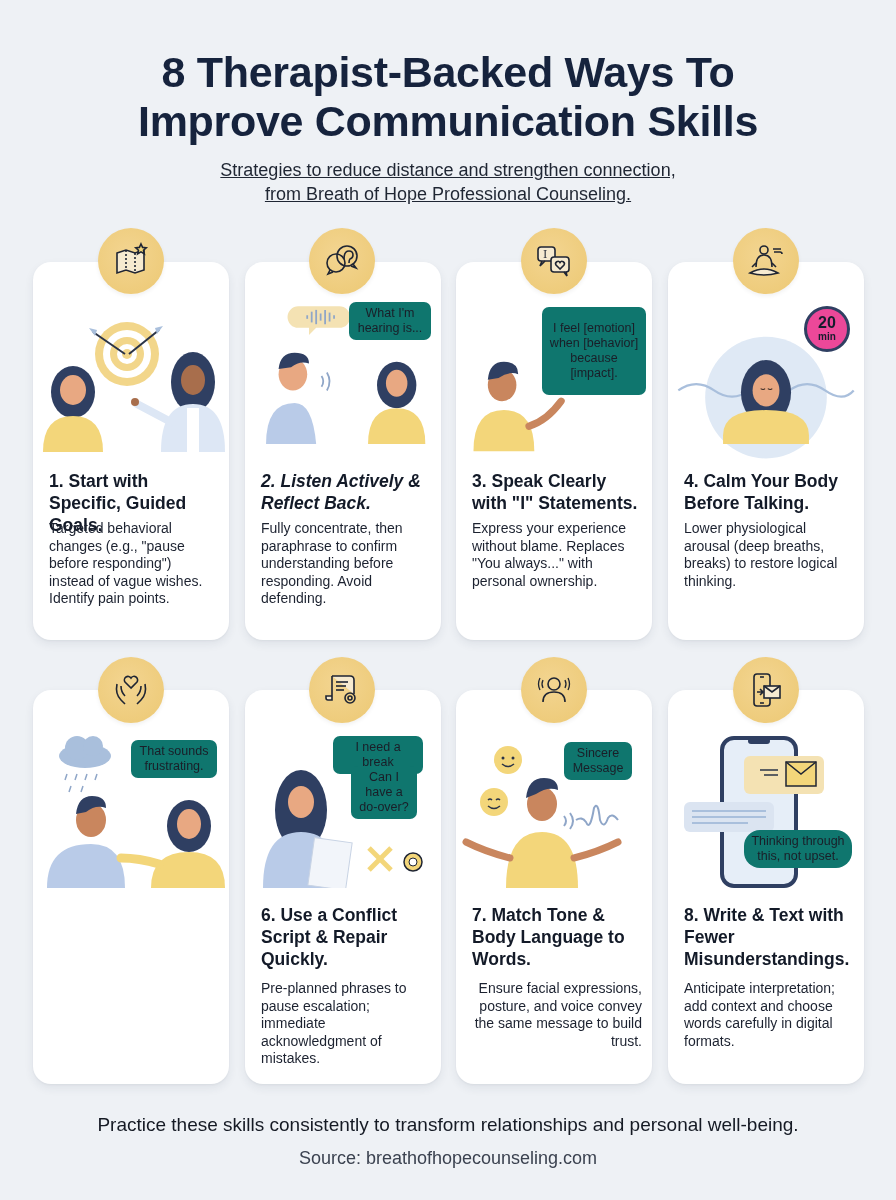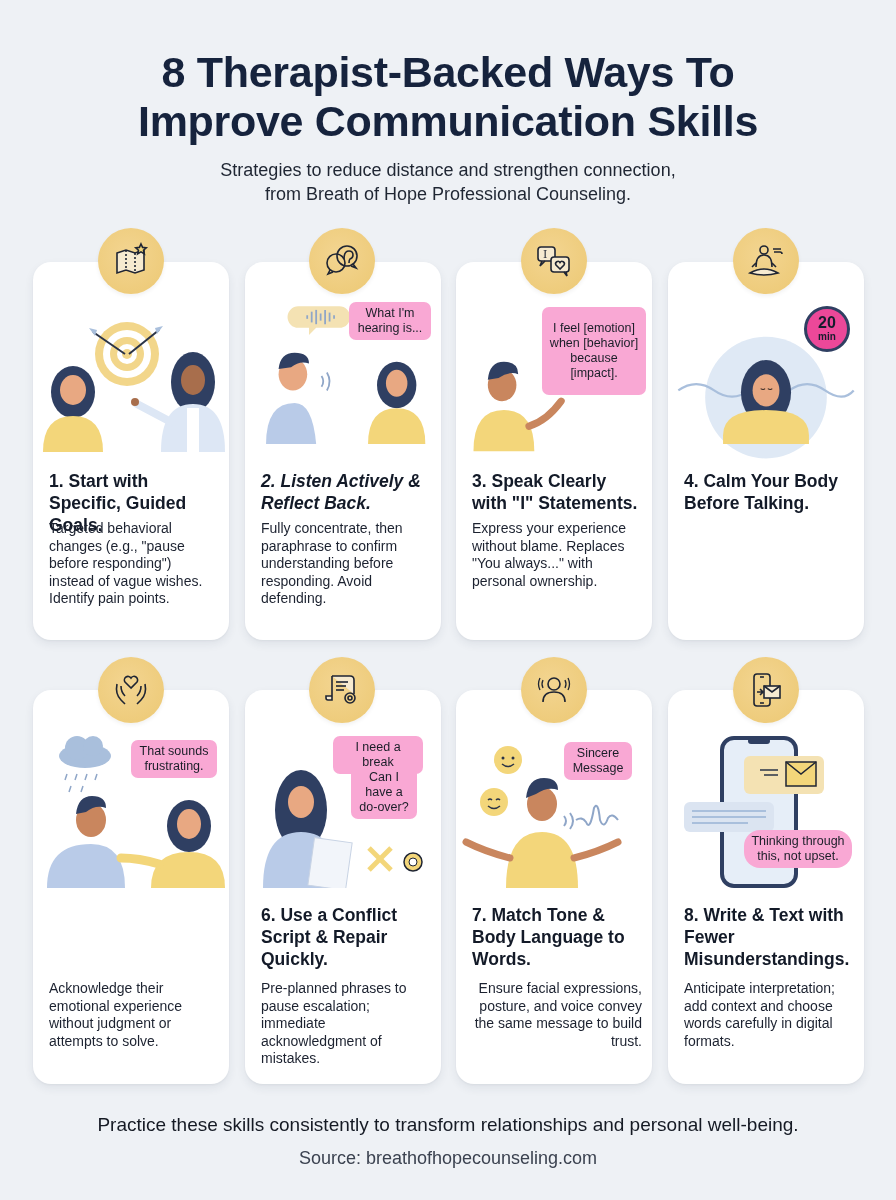--- a/index.html
+++ b/index.html
@@ -11,21 +11,21 @@
     position: relative;
     overflow: hidden;
   }
   .title {
     position: absolute; left: 0; top: 48px; width: 896px;
     text-align: center; font-weight: 700; font-size: 43px; line-height: 49px;
     color: #16233d; letter-spacing: -0.3px;
   }
   .subtitle {
     position: absolute; left: 0; top: 158px; width: 896px;
-    text-align: center; font-size: 18px; line-height: 24px; color: #1f2633;
+    text-align: center; font-size: 18px; line-height: 24px; color: #1f2633; text-decoration: underline;
   }
   .card {
     position: absolute; width: 196px; background: #ffffff;
     border-radius: 18px;
     box-shadow: 0 4px 10px rgba(40,55,80,0.08), 0 1px 2px rgba(40,55,80,0.05);
   }
   .icon-circle {
     position: absolute; width: 66px; height: 66px; border-radius: 50%;
     background: radial-gradient(circle at 45% 40%, #f3d591 0%, #ecc873 100%);
     display: flex; align-items: center; justify-content: center;
@@ -35,21 +35,21 @@
   .illus { position: absolute; left: 0; width: 196px; height: 170px; }
   .card-title {
     position: absolute; left: 16px; right: 8px;
     font-weight: 700; font-size: 17.5px; line-height: 22px; color: #131a28;
   }
   .card-desc {
     position: absolute; left: 16px; right: 10px;
     font-size: 14px; line-height: 17.5px; color: #1c2230;
   }
   .bubble {
-    position: absolute; background: #f9a8d4; border-radius: 7px;
+    position: absolute; background: #0f766e; border-radius: 7px;
     font-size: 12.5px; line-height: 15px; color: #1a1e28; text-align: center;
     padding: 4px 6px;
   }
   .footer-main {
     position: absolute; left: 0; top: 1114px; width: 896px; text-align: center;
     font-size: 19px; color: #151a24;
   }
   .footer-source {
     position: absolute; left: 0; top: 1148px; width: 896px; text-align: center;
     font-size: 18px; color: #3b4250;
@@ -168,20 +168,21 @@
     <ellipse cx="98" cy="112" rx="28" ry="36" fill="#2f3f62"></ellipse>
     <ellipse cx="98" cy="110" rx="15" ry="18" fill="#e8a882"></ellipse>
     <path d="M92 108 q3 2 5 0 M100 108 q3 2 5 0" stroke="#3a2b25" stroke-width="1.2" fill="none"></path>
     <path d="M50 160 q0 -28 48 -28 q48 0 48 28 v10 h-96z" fill="#f3d67a"></path>
   </svg>
   <div style="position:absolute; left:136px; top:44px; width:46px; height:46px; border-radius:50%; background:#ec4899; border:3px solid #2f3f62; text-align:center;">
     <div style="font-weight:700; font-size:16px; line-height:18px; margin-top:5px; color:#151c2c;">20</div>
     <div style="font-weight:700; font-size:10px; line-height:10px; color:#151c2c;">min</div>
   </div>
   <div class="card-title" style="top:208px;">4. Calm Your Body Before Talking.</div>
+  <div class="card-desc" style="top:258px;">Lower physiological arousal (deep breaths, breaks) to restore logical thinking.</div>
 </div>
 <div class="icon-circle" style="left:733px; top:228px;">
   <svg viewBox="0 0 40 40" fill="none" stroke="#1f2533" stroke-width="1.6">
     <circle cx="18" cy="9" r="4"></circle>
     <path d="M10 26 q0 -12 8 -12 q8 0 8 12"></path>
     <path d="M4 32 q14 -8 28 0 q-14 4 -28 0z" fill="#f6ead0"></path>
     <path d="M10 22 l-4 4 M26 22 l4 4"></path>
     <path d="M27 8 h8 M28 11 h6 q2 0 2 2"></path>
   </svg>
 </div>
@@ -201,21 +202,20 @@
     </g>
     <ellipse cx="58" cy="102" rx="15" ry="17" fill="#c9865e"></ellipse>
     <path d="M43 96 q2 -18 16 -18 q14 0 14 12 q-10 -4 -20 4z" fill="#2f3f62"></path>
     <path d="M14 170 q0 -44 44 -44 q34 0 34 44z" fill="#b9cbe8"></path>
     <ellipse cx="156" cy="108" rx="22" ry="26" fill="#2f3f62"></ellipse>
     <ellipse cx="156" cy="106" rx="12" ry="15" fill="#e8a882"></ellipse>
     <path d="M118 170 q0 -36 38 -36 q36 0 36 36z" fill="#f3d67a"></path>
     <path d="M126 146 q-20 -6 -38 -6" stroke="#f3d67a" stroke-width="9" stroke-linecap="round"></path>
   </svg>
   <div class="bubble" style="left:98px; top:50px; width:86px;">That sounds frustrating.</div>
-  <div class="card-desc" style="top:290px;">Acknowledge their emotional experience without judgment or attempts to solve.</div>
 </div>
 <div class="icon-circle" style="left:98px; top:657px;">
   <svg viewBox="0 0 40 40" fill="none" stroke="#1f2533" stroke-width="1.6">
     <path d="M20 18 l-6 -6 a3.5 3.5 0 0 1 6 -4 a3.5 3.5 0 0 1 6 4z"></path>
     <path d="M6 14 q-2 10 4 16 l4 4 M10 16 q0 6 4 10"></path>
     <path d="M34 14 q2 10 -4 16 l-4 4 M30 16 q0 6 -4 10"></path>
   </svg>
 </div>
 
 <div class="card" style="left:245px; top:690px; height:394px;">

